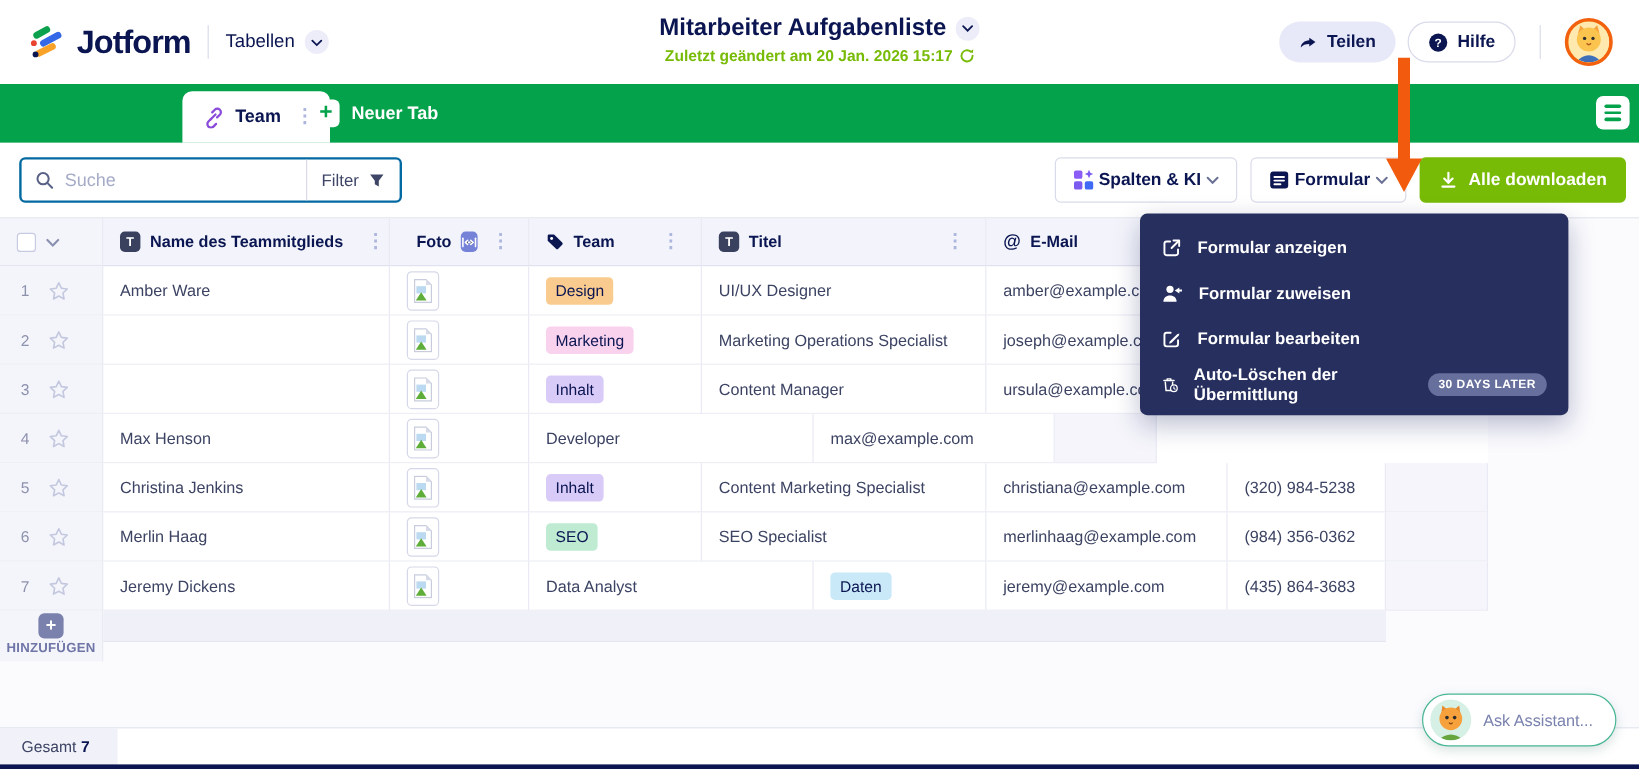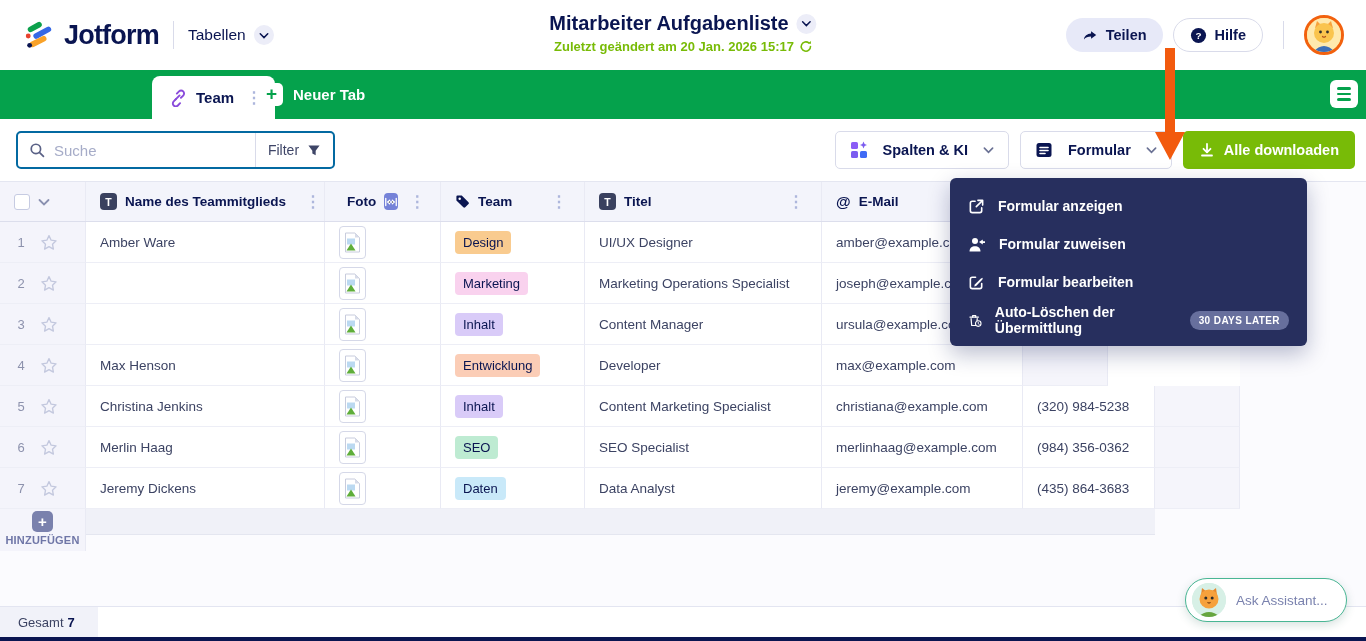--- a/index.html
+++ b/index.html
@@ -49,21 +49,21 @@
   .toolbar { position:absolute; top:119px; left:0; width:100%; height:63px; background:#fff; border-bottom:1px solid #E4E6F1; z-index:4; }
   .search-group { position:absolute; left:16px; top:12px; width:319px; height:38px; border:2px solid #0369a1; border-radius:5px;
     display:flex; align-items:center; background:#fff; }
   .search-group input { flex:1; border:none; outline:none; font-family:inherit; font-size:15px; color:#0A1551; padding:0 8px; min-width:0; }
   .search-group input::placeholder { color:#A6ACC8; }
   .search-icon-wrap { padding-left:11px; display:flex; }
   .filter-btn { height:100%; width:78px; border:none; border-left:1px solid #D9DBEA; background:none; display:flex; align-items:center;
     justify-content:center; gap:8px; font-family:inherit; font-size:14px; color:#3E4567; cursor:pointer; }
   .tb-right { position:absolute; right:11px; top:12px; display:flex; gap:11px; }
   .tb-btn { height:38px; padding:0 14px; background:#fff; border:1px solid #D9DBEA; border-radius:5px; display:flex; align-items:center;
-    gap:15px; font-family:inherit; font-size:14.5px; font-weight:600; color:#0A1551; cursor:pointer; }
+    gap:4px; font-family:inherit; font-size:14.5px; font-weight:600; color:#0A1551; cursor:pointer; }
   .tb-btn .chev { color:#6A7194; }
   .dl-btn { height:38px; padding:0 16px; background:#78BB07; border:none; border-radius:5px; display:flex; align-items:center;
     gap:9px; font-family:inherit; font-size:14.5px; font-weight:700; color:#fff; cursor:pointer; }
 
   
   .content { position:absolute; top:182px; left:0; width:100%; height:459px; background:#FBFBFE; }
   .grid { position:absolute; top:0; left:0; width:1240px; }
   .trow { display:flex; height:41px; background:#fff; }
   .thead { height:40px; background:#F3F4FB; border-bottom:1px solid #DCDEEC; }
   .cell { border-right:1px solid #E9EAF4; display:flex; align-items:center; padding:0 14px; font-size:13.5px; color:#3C4363; overflow:hidden; white-space:nowrap; }
@@ -437,23 +437,20 @@
     <div class="cell c-foto">
       <span class="foto-thumb">
         <svg width="17" height="21" viewBox="0 0 17 21">
           <path d="M1.5 1 H11 L15.5 5.5 V20 H1.5 Z" fill="#fff" stroke="#C8CCDD" stroke-width="1"></path>
           <path d="M11 1 V5.5 H15.5 Z" fill="#D7DBE8"></path>
           <rect x="3" y="6.5" width="8" height="6" fill="#BBD9F1"></rect>
           <path d="M2.5 18.5 7 11.5 11.5 18.5 Z" fill="#5FAE3A"></path>
         </svg>
       </span>
     </div>
-    <div class="cell c-team">
-              <span class="team-tag" style="background: rgb(251, 205, 182);">Entwicklung</span>
-            </div>
     <div class="cell c-titel cell-title">Developer</div>
     <div class="cell c-email cell-email">max@example.com</div>
     <div class="cell c-ghost"></div>
   </div>
 
   <div class="trow">
     <div class="cell c-rowhead">
       <span class="row-num">5</span>
       <span class="star">
         <svg width="18" height="17" viewBox="0 0 20 19">
@@ -523,24 +520,24 @@
     <div class="cell c-foto">
       <span class="foto-thumb">
         <svg width="17" height="21" viewBox="0 0 17 21">
           <path d="M1.5 1 H11 L15.5 5.5 V20 H1.5 Z" fill="#fff" stroke="#C8CCDD" stroke-width="1"></path>
           <path d="M11 1 V5.5 H15.5 Z" fill="#D7DBE8"></path>
           <rect x="3" y="6.5" width="8" height="6" fill="#BBD9F1"></rect>
           <path d="M2.5 18.5 7 11.5 11.5 18.5 Z" fill="#5FAE3A"></path>
         </svg>
       </span>
     </div>
+    <div class="cell c-titel cell-title">Data Analyst</div>
     <div class="cell c-team">
               <span class="team-tag" style="background: rgb(201, 233, 249);">Daten</span>
             </div>
-    <div class="cell c-titel cell-title">Data Analyst</div>
     <div class="cell c-email cell-email">jeremy@example.com</div>
     <div class="cell c-phone cell-phone">(435) 864-3683</div>
     <div class="cell c-ghost"></div>
   </div>
 </div>
 
       <div class="add-band">
         <div class="add-cell">
           <span class="add-btn">+</span>
           <span class="add-label">HINZUFÜGEN</span>

